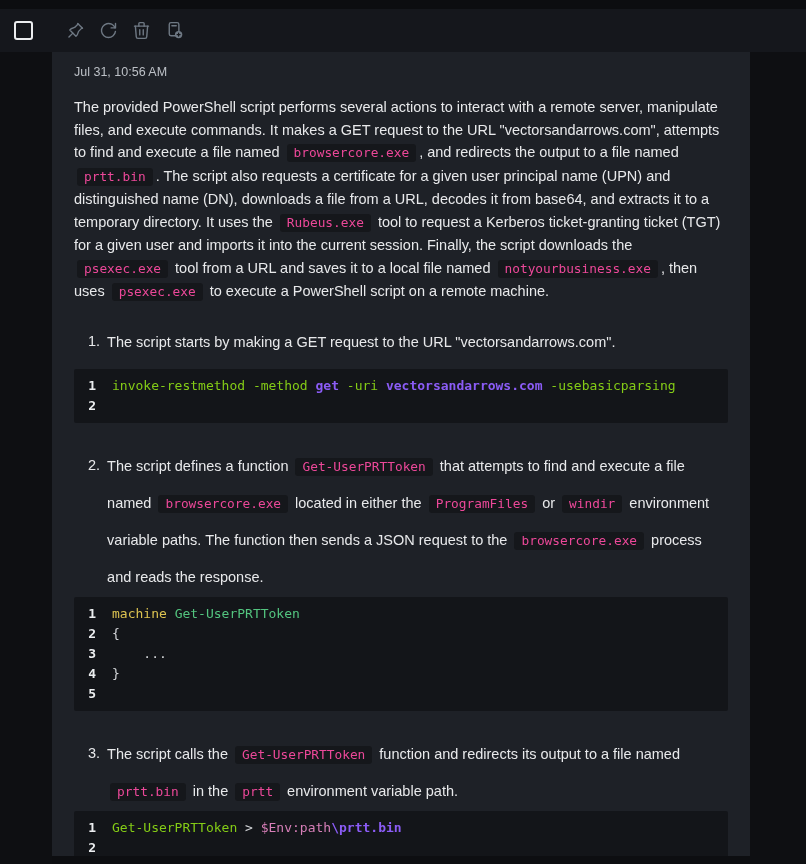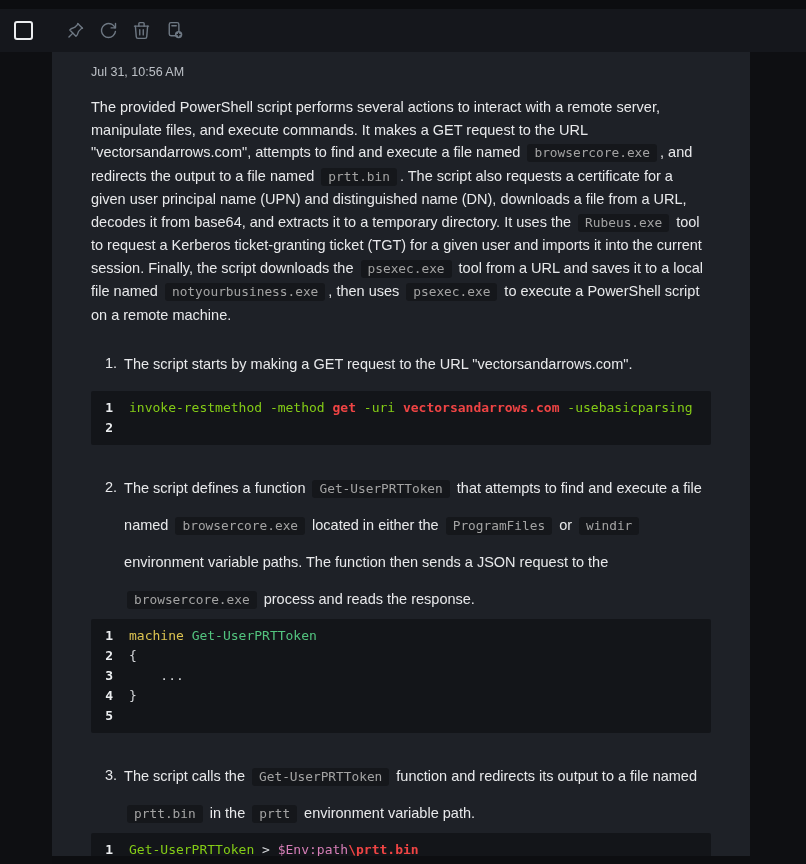--- a/index.html
+++ b/index.html
@@ -8,39 +8,39 @@
   .top-strip{height:9px;background:#0c0d10}
   .toolbar{height:43px;background:#15171c;display:flex;align-items:center;padding:0 14px}
   .checkbox{width:19px;height:19px;border:2px solid #eceef0;border-radius:3px;background:transparent;cursor:pointer;margin-right:31px;flex:none}
   .tools{display:flex;align-items:center;gap:11px}
   .icon-btn{width:22px;height:22px;padding:0;border:0;background:transparent;color:#6e7883;cursor:pointer;display:flex;align-items:center;justify-content:center}
   .icon-btn svg{width:21px;height:21px;display:block}
   .content-row{display:flex;height:812px}
   .gutter{background:#0e0f12}
   .gutter.left{width:52px}
   .gutter.right{width:56px}
-  .panel{width:698px;height:804px;background:#1e2127;padding:13px 39px 0;overflow:hidden}
+  .panel{width:698px;height:804px;background:#1e2127;padding:13px 22px 0;overflow:hidden}
   .timestamp{font-size:12.5px;color:#bcc0c6;margin:0 0 17px}
   .para{margin:0 0 26px;font-size:14.5px;line-height:22.5px;color:#e8e9eb}
-  .icode{font-family:"DejaVu Sans Mono","Liberation Mono",monospace;font-size:12.8px;background:#15171b;color:#a3a3a3;padding:1px 7px 2px;border-radius:3px;margin:0 3px;white-space:nowrap}
+  .icode{font-family:"DejaVu Sans Mono","Liberation Mono",monospace;font-size:12.8px;background:#15171b;color:#ec4899;padding:1px 7px 2px;border-radius:3px;margin:0 3px;white-space:nowrap}
   .li{display:flex;margin:0 0 0 14px;font-size:14.5px;color:#e8e9eb}
   .li .marker{flex:none;margin-right:6px}
   .li p{margin:1px}
   .li-plain{line-height:22px;margin-bottom:15px}
   .li-rich{line-height:37px;margin-bottom:0}
   .li-rich p{line-height:37px}
   .codeblock{background:#131519;border-radius:2px;padding:7px 12px;margin:0 0 24px;font-family:"DejaVu Sans Mono","Liberation Mono",monospace;font-size:13px}
   .code-line{display:flex;line-height:20px;height:20px}
   .ln{flex:none;min-width:10px;text-align:right;color:#eceef0;font-weight:700}
   .lc{margin-left:16px;white-space:pre}
   .tok-cmd,.tok-param{color:#84cc16}
   .tok-kw{color:#dcc351}
   .tok-fn{color:#53c47f}
   .tok-var{color:#d77fb8}
-  .tok-val{color:#ef4444;font-weight:700}
+  .tok-val{color:#8b5cf6;font-weight:700}
   .tok-plain,.tok-op{color:#d5d7da}
 </style>
 </head>
 <body>
 
 <div class="top-strip"></div>
 
 <div class="toolbar">
   <div class="checkbox"></div>
   <div class="tools">

